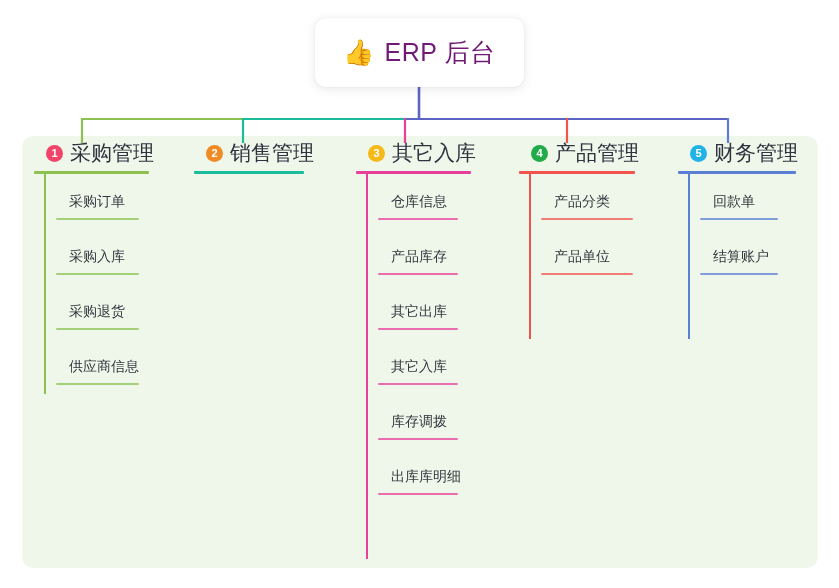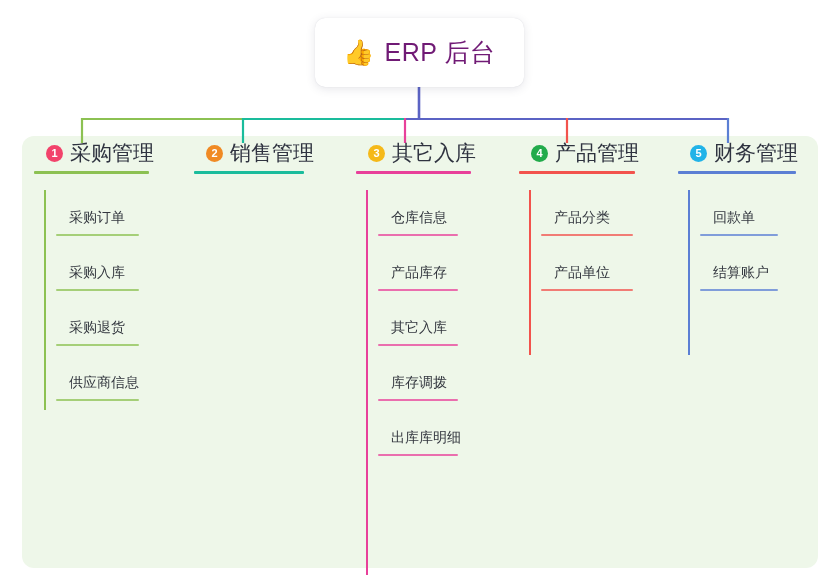--- a/index.html
+++ b/index.html
@@ -100,21 +100,21 @@
     color: #2f3340;
     white-space: nowrap;
   }
   .head-rule {
     height: 3px;
     margin-top: 5px;
     border-radius: 1px;
   }
   .items {
     position: relative;
-    margin-top: 16px;
+    margin-top: 0;
     padding-left: 11px;
   }
   .spine {
     position: absolute;
     left: 10px;
     top: 0;
     width: 2px;
   }
   .item {
     position: relative;
@@ -204,20 +204,24 @@
           <div class="spine" style="background: rgb(232, 64, 154); height: 385px;"></div>
           <div class="item">
             <span class="item-label">仓库信息</span>
             <div class="item-rule" style="background: rgb(232, 64, 154); width: 80px; opacity: 0.75;"></div>
           </div>
           <div class="item">
             <span class="item-label">产品库存</span>
             <div class="item-rule" style="background: rgb(232, 64, 154); width: 80px; opacity: 0.75;"></div>
           </div>
           <div class="item">
+            <span class="item-label">其它出库</span>
+            <div class="item-rule" style="background: rgb(232, 64, 154); width: 80px; opacity: 0.75;"></div>
+          </div>
+          <div class="item">
             <span class="item-label">其它入库</span>
             <div class="item-rule" style="background: rgb(232, 64, 154); width: 80px; opacity: 0.75;"></div>
           </div>
           <div class="item">
             <span class="item-label">库存调拨</span>
             <div class="item-rule" style="background: rgb(232, 64, 154); width: 80px; opacity: 0.75;"></div>
           </div>
           <div class="item">
             <span class="item-label">出库库明细</span>
             <div class="item-rule" style="background: rgb(232, 64, 154); width: 80px; opacity: 0.75;"></div>

